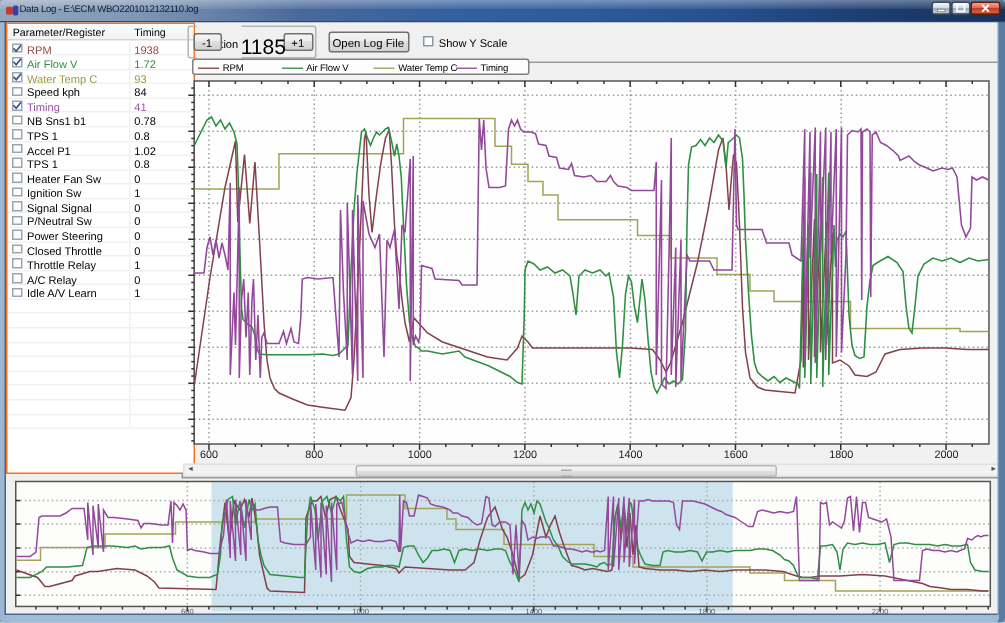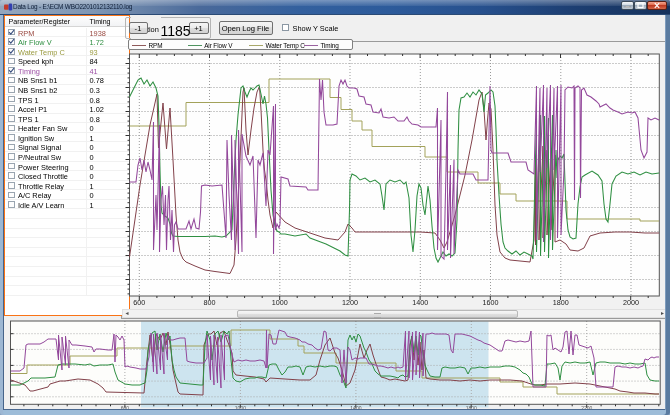--- a/index.html
+++ b/index.html
@@ -121,25 +121,20 @@
                 <path d="M1 3.2 L2.8 5.2 L6 1.2" stroke="#3a5080" stroke-width="1.1" fill="none"></path>
               </svg>
             </span>
             <span class="nm" style="color:#9c50a4">Timing</span>
             <span class="vl" style="color:#9c50a4">41</span>
           </div>
 <div class="trow">
             <span class="cb"></span>
             <span class="nm">NB Sns1 b1</span>
             <span class="vl">0.78</span>
-          </div>
-<div class="trow">
-            <span class="cb"></span>
-            <span class="nm">NB Sns1 b2</span>
-            <span class="vl">0.3</span>
           </div>
 <div class="trow">
             <span class="cb"></span>
             <span class="nm">TPS 1</span>
             <span class="vl">0.8</span>
           </div>
 <div class="trow">
             <span class="cb"></span>
             <span class="nm">Accel P1</span>
             <span class="vl">1.02</span>

